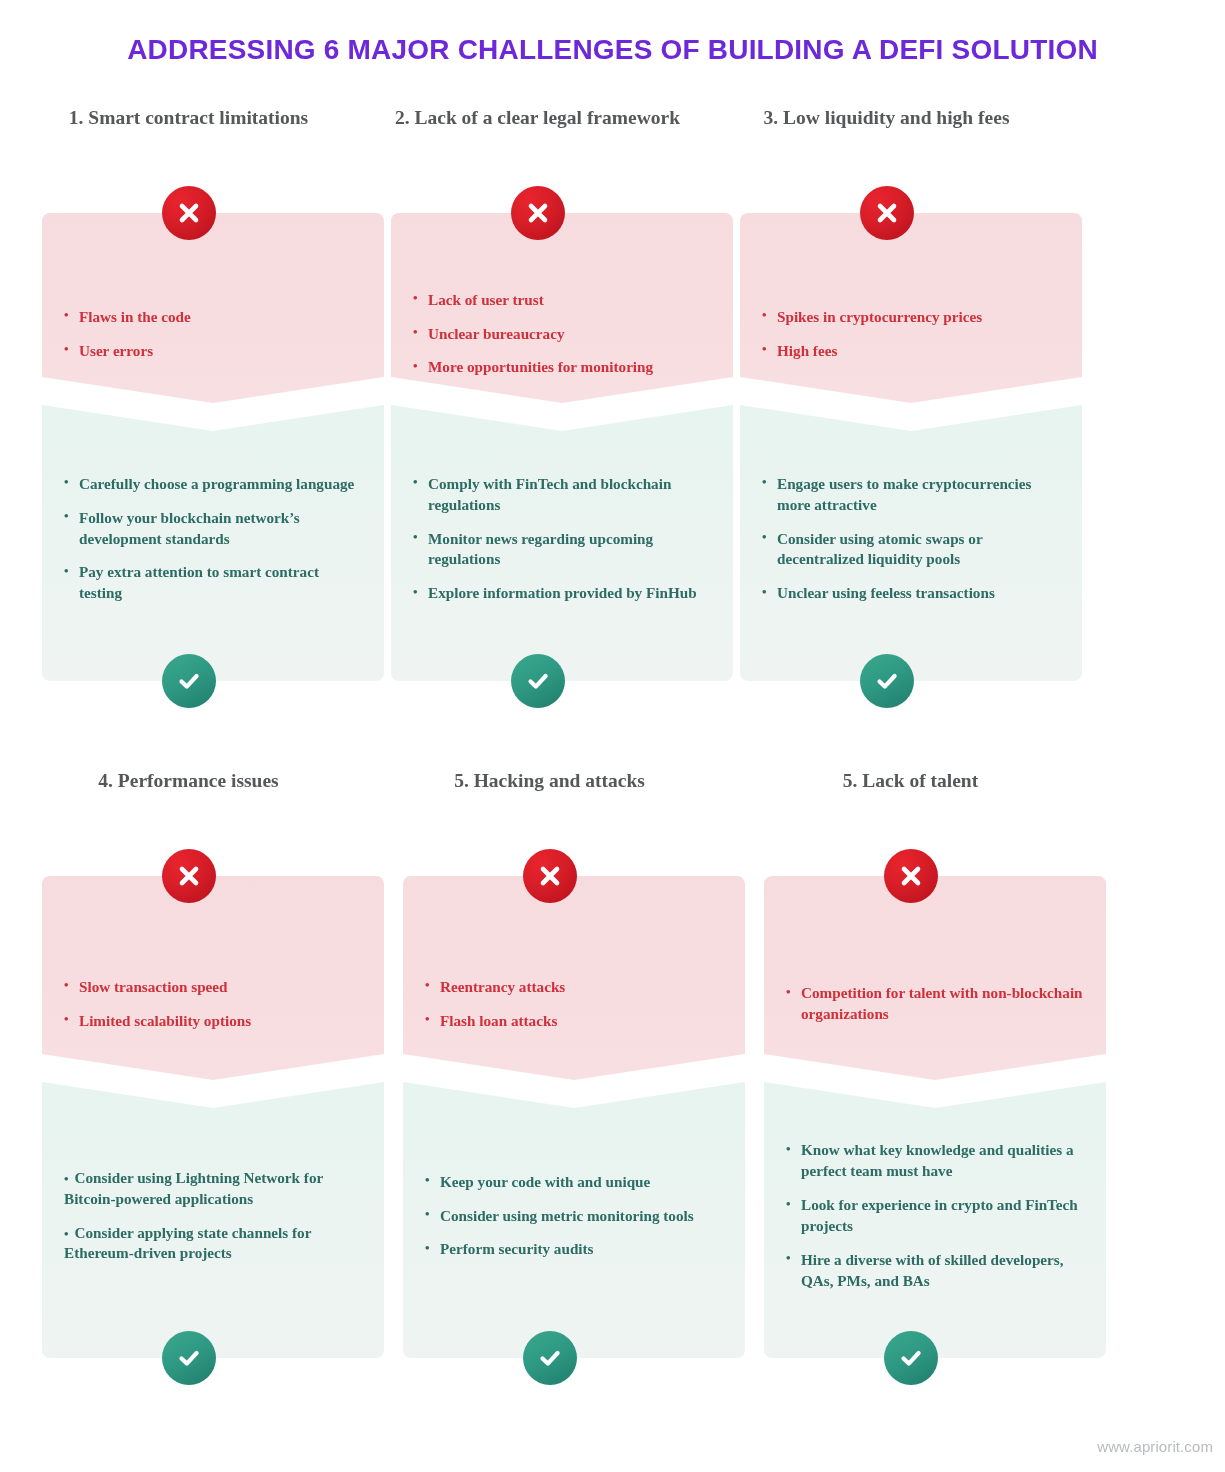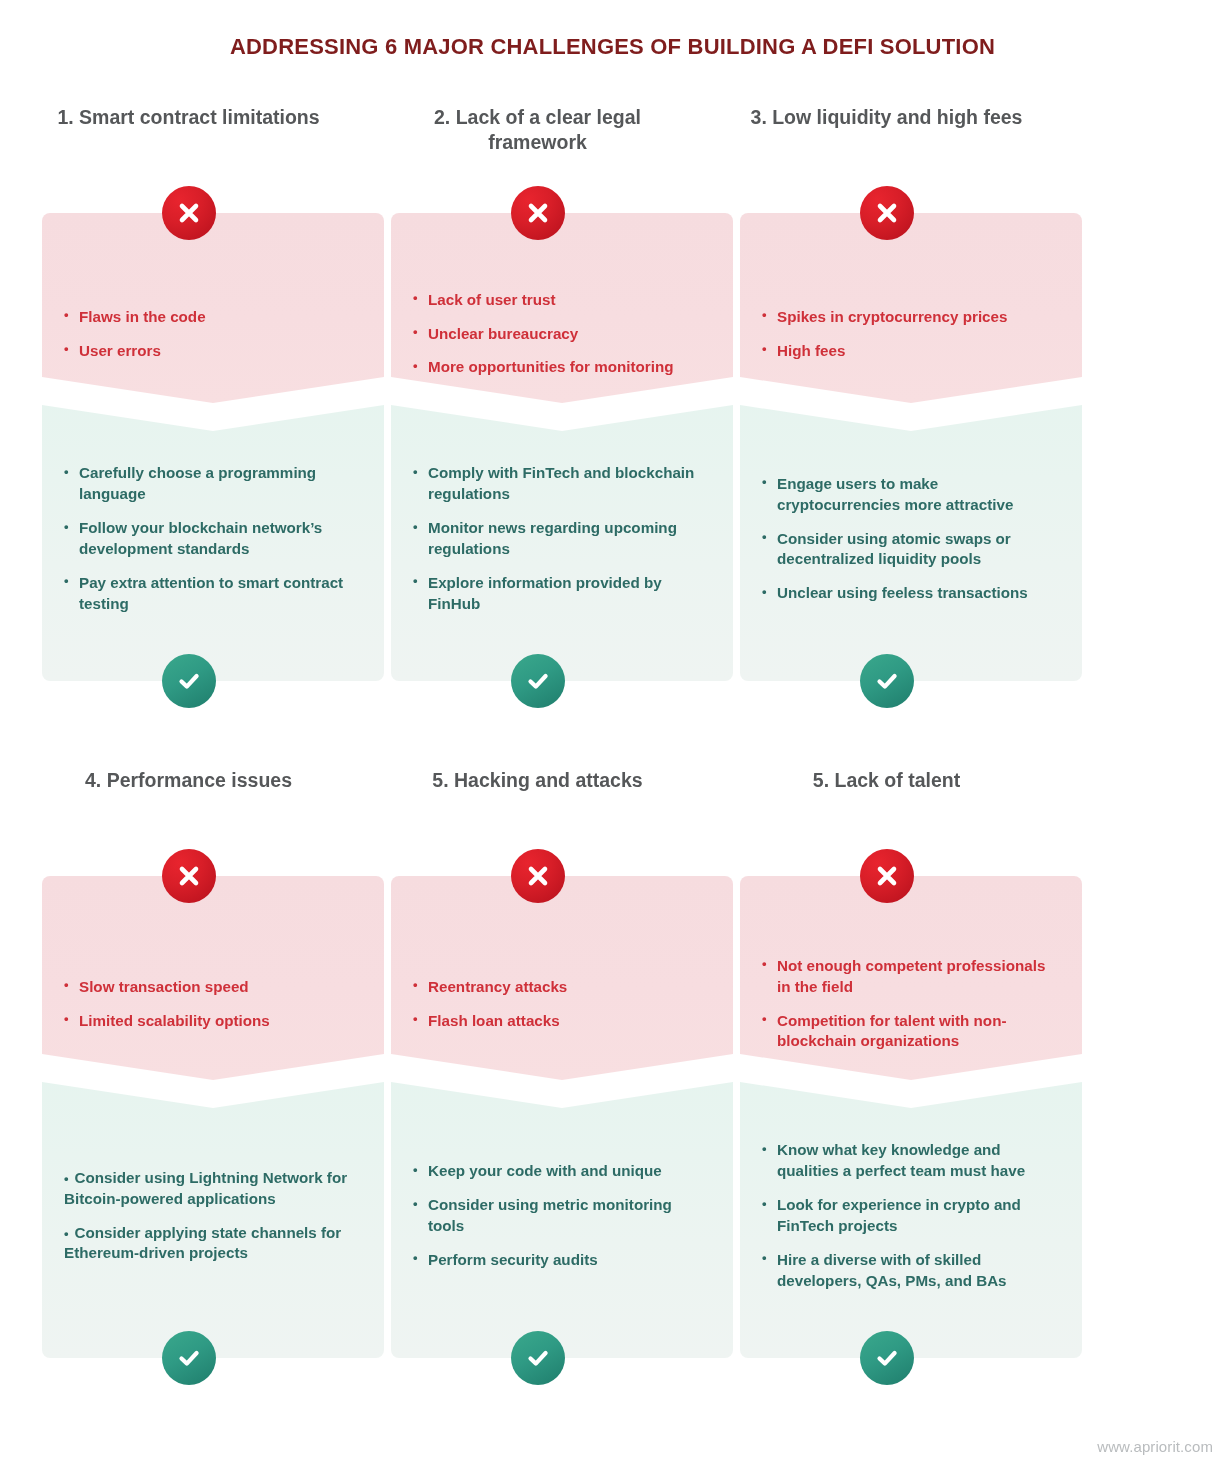--- a/index.html
+++ b/index.html
@@ -19,45 +19,46 @@
     overflow: hidden;
   }
 
   
   .page-title {
     position: absolute;
     top: 34px;
     left: 0;
     width: 1225px;
     text-align: center;
-    font-size: 22px;
+    font-size: 28px;
     font-weight: bold;
     letter-spacing: 0.2px;
-    color: #7f1d1d;
+    color: #6d28d9;
     text-transform: uppercase;
   }
 
   
   .grid {
     position: absolute;
     top: 105px;
     left: 0;
     width: 1225px;
   }
   .row {
     display: flex;
     justify-content: flex-start;
     padding-left: 42px;
   }
-  .row + .row { margin-top: 87px; }
+  .row + .row { margin-top: 87px; gap: 12px; }
 
   .card {
     position: relative;
     width: 293px;
     margin-right: 56px;
+    font-family: Liberation Serif, serif;
   }
   .card:last-child { margin-right: 0; }
 
   
   .card-heading {
     text-align: center;
     font-size: 19.5px;
     font-weight: bold;
     line-height: 1.3;
     color: #555759;
@@ -333,21 +334,20 @@
       <div class="card">
         <div class="card-heading">5. Lack of talent</div>
         <div class="card-body">
           <div class="badge badge-x">
             <svg width="26" height="26" viewBox="0 0 26 26" aria-hidden="true">
               <path d="M6 6 L20 20 M20 6 L6 20" stroke="#ffffff" stroke-width="4.6" stroke-linecap="round"></path>
             </svg>
           </div>
           <div class="panel-problem" style="min-height:204px">
             <ul class="items">
-              <li>Not enough competent professionals in the field</li>
               <li>Competition for talent with non-blockchain organizations</li>
             </ul>
           </div>
           <div class="panel-solution" style="min-height:290px">
             <ul class="items">
               <li>Know what key knowledge and qualities a perfect team must have</li>
               <li>Look for experience in crypto and FinTech projects</li>
               <li>Hire a diverse with of skilled developers, QAs, PMs, and BAs</li>
             </ul>
           </div>

